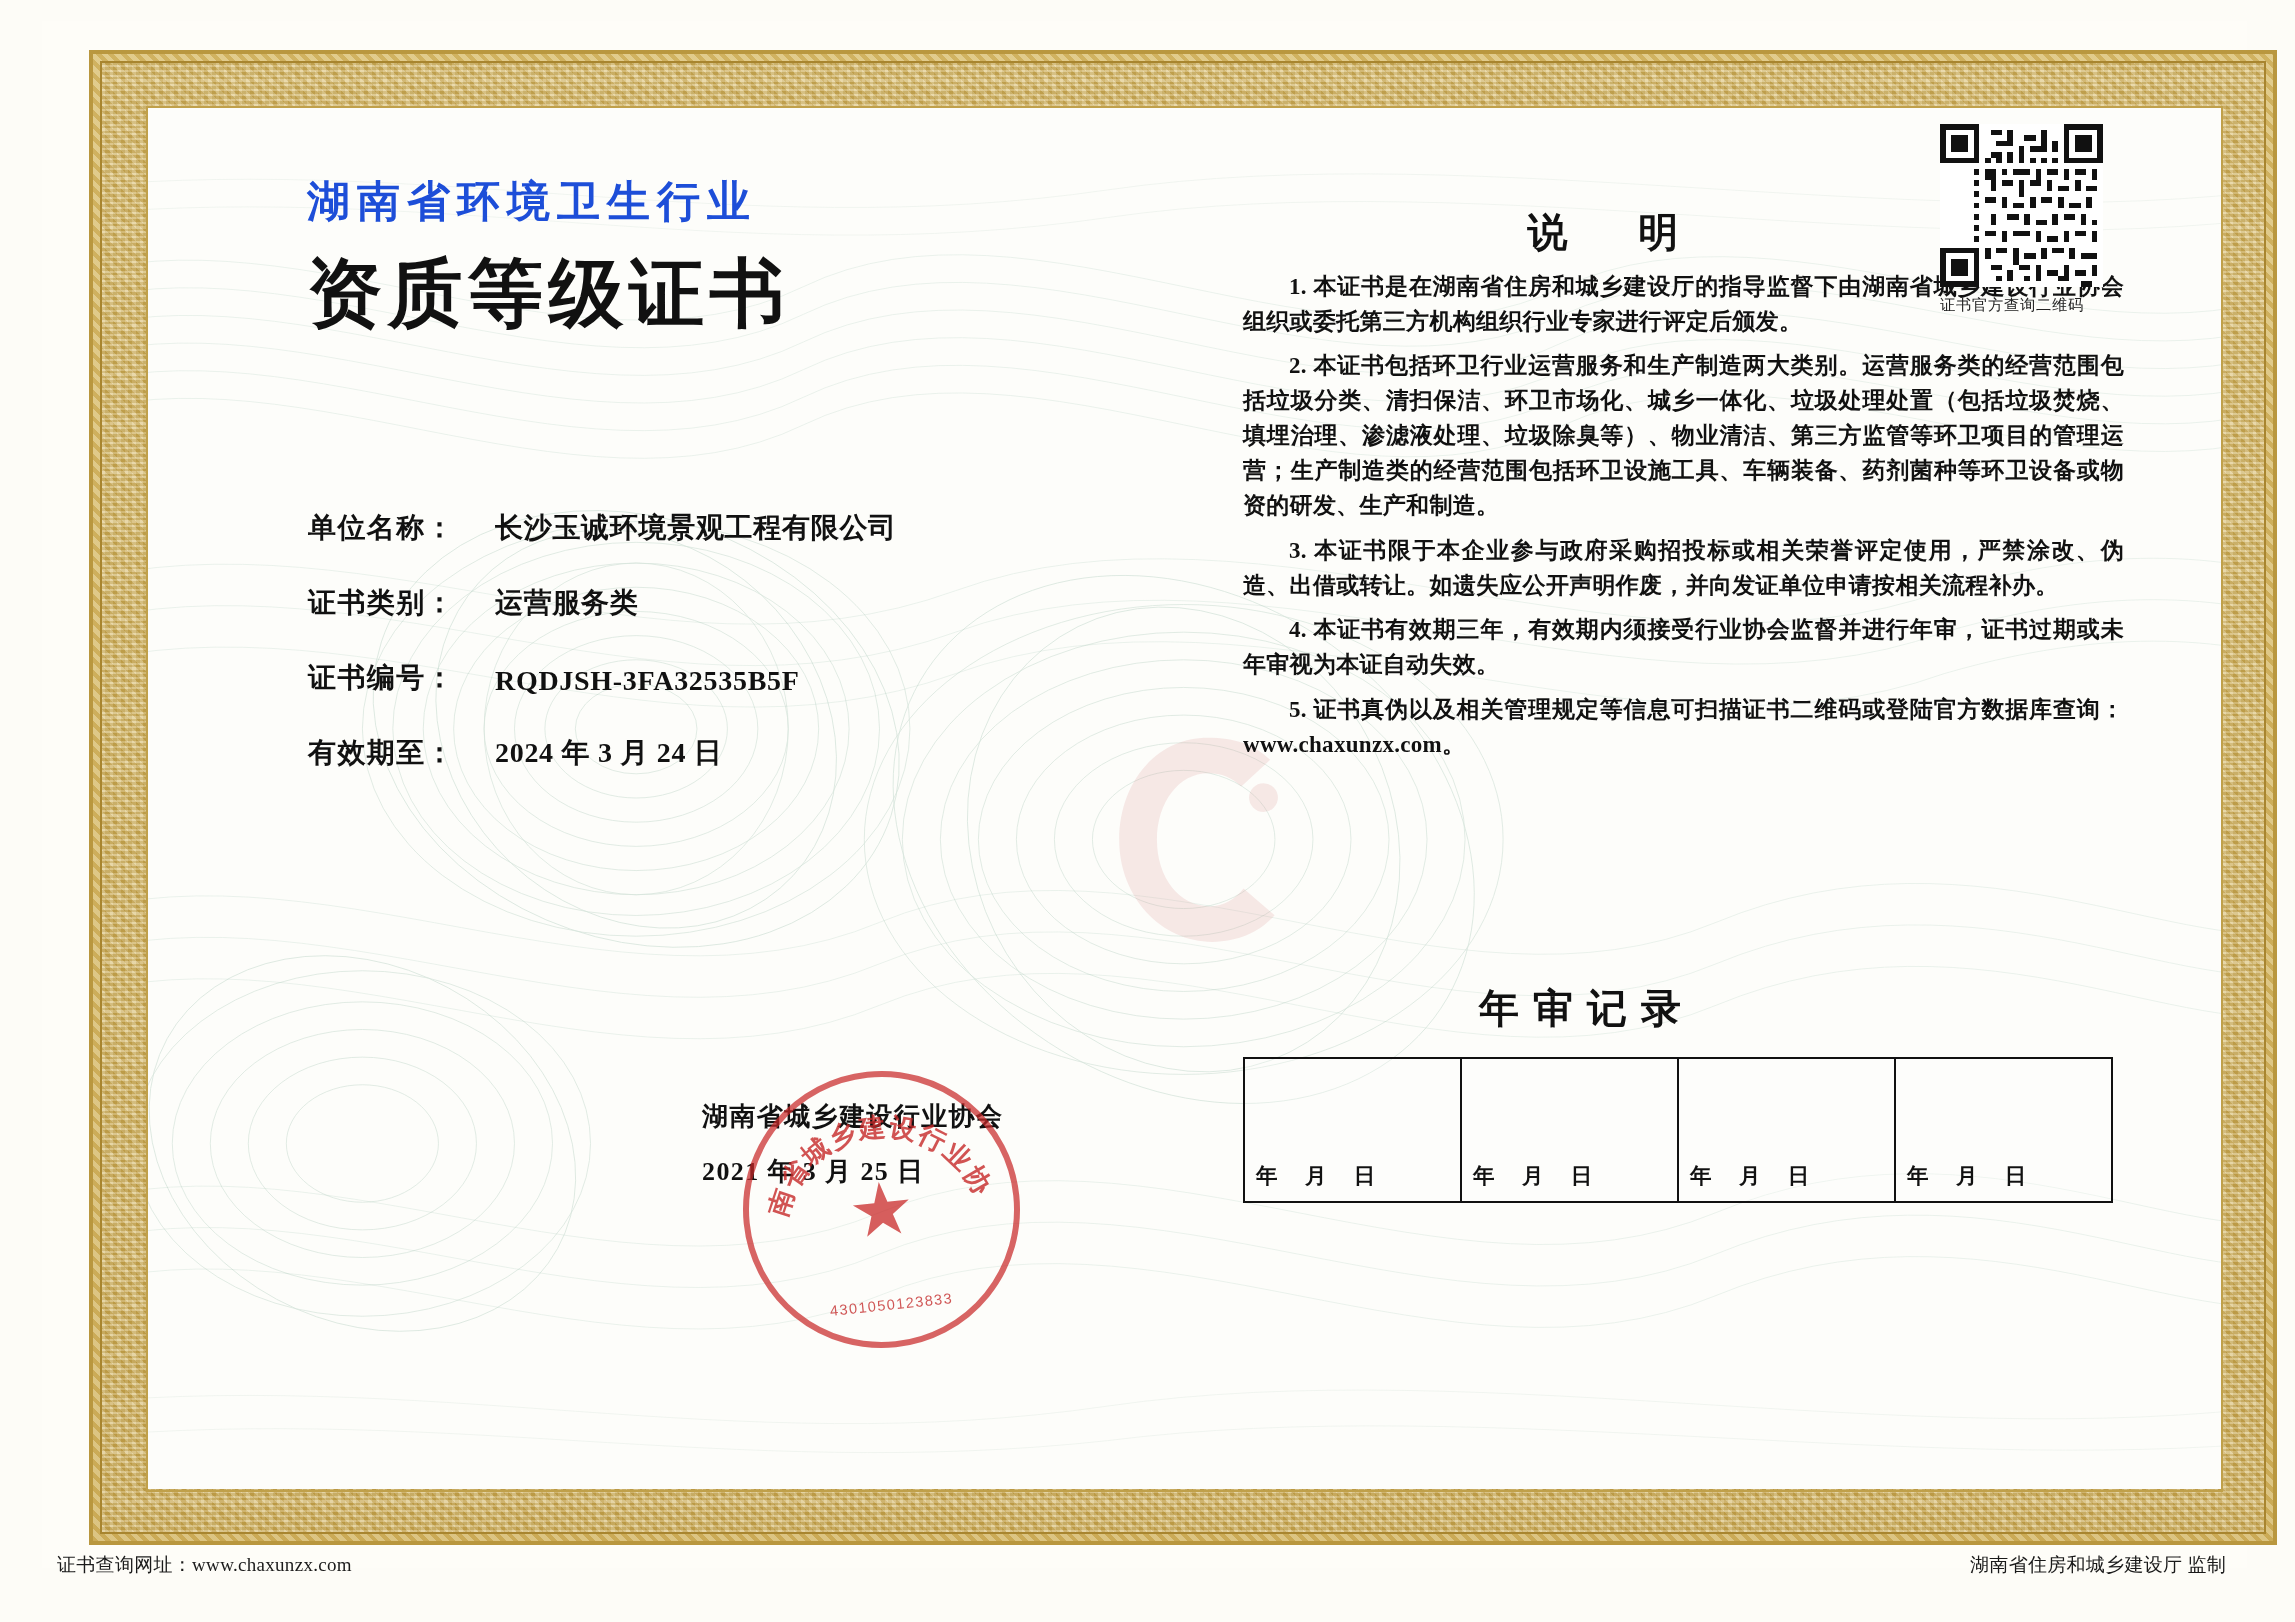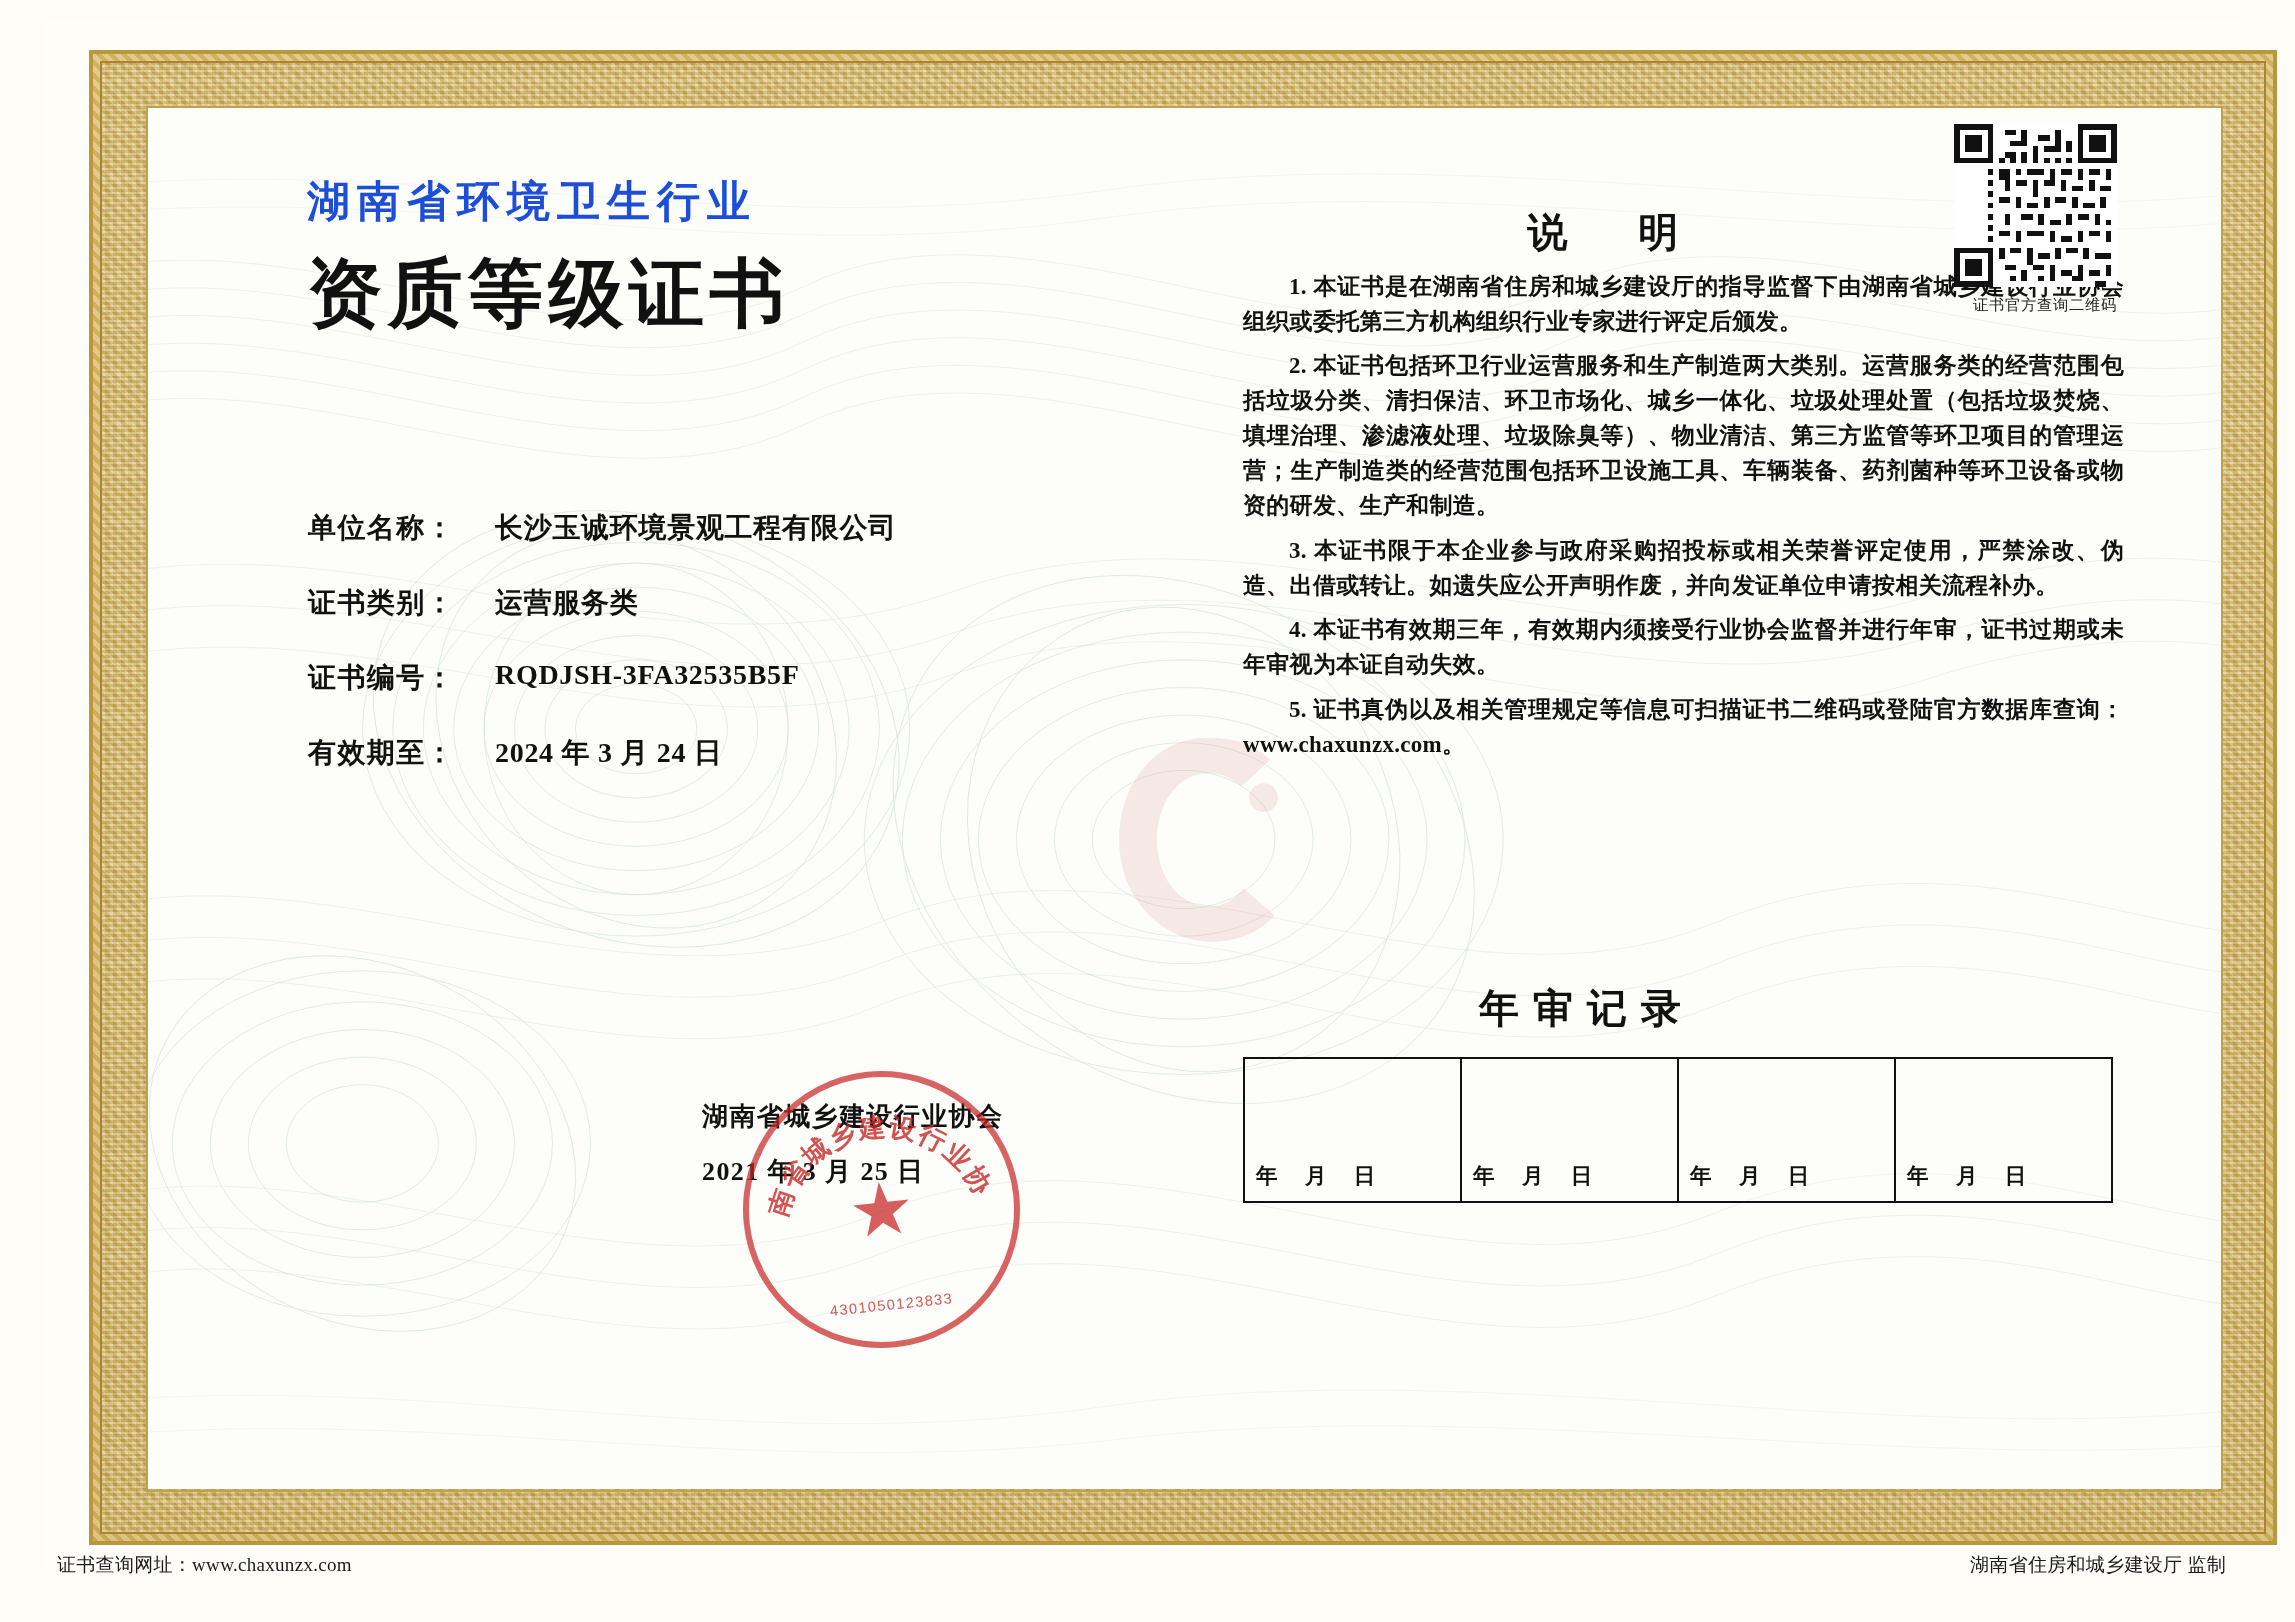--- a/index.html
+++ b/index.html
@@ -125,21 +125,21 @@
   }
 
   #fields {
     position: absolute;
     left: 161px;
     top: 402px;
     width: 867px;
   }
   .field-row {
     display: flex;
-    align-items: flex-start;
+    align-items: flex-end;
     margin-bottom: 37px;
   }
   .field-label {
     width: 187px;
     font-size: 28px;
     font-weight: 700;
     color: #111;
     letter-spacing: 1.4px;
     white-space: nowrap;
   }
@@ -255,21 +255,21 @@
     letter-spacing: 0.3px;
     font-weight: 600;
   }
 
   
   #qr-wrap {
     position: absolute;
     left: 1793px;
     top: 17.3px;
     width: 177px;
-    text-align: right;
+    text-align: left;
     z-index: 6;
   }
   #qr {
     width: 163px;
     height: 163px;
     margin: 0 auto;
     background: #fff;
   }
   #qr-caption {
     margin-top: 5.5px;

